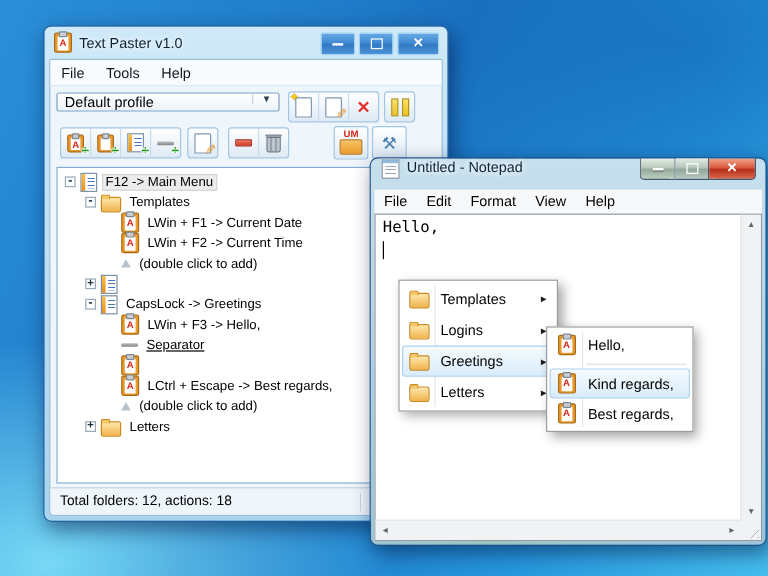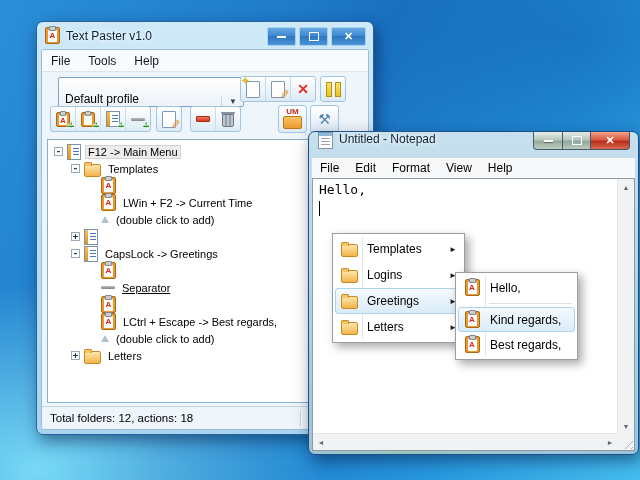--- a/index.html
+++ b/index.html
@@ -23,23 +23,23 @@
   .tp-cap.close{width:33px;}
   .glyph-min{width:9px;height:2px;background:#fff;}
   .glyph-max{width:8px;height:7px;border:1.5px solid #fff;}
   .glyph-x{font-size:11px;font-weight:bold;line-height:1;}
   .tp-body{position:absolute;left:4px;right:4px;top:27px;bottom:4px;background:#eef5fb;
     border-radius:2px 2px 4px 4px;overflow:hidden;border:1px solid #9dbcd6;}
   .menubar{position:absolute;left:0;right:0;top:0;height:21px;background:#f8fbfe;
     border-bottom:1px solid #d9e6f1;display:flex;align-items:center;}
   .menubar span{padding:3px 9px;font-size:12px;color:#101820;}
   
-  .profile-select{position:absolute;left:16px;top:27px;width:186px;height:30px;
+  .profile-select{position:absolute;left:5px;top:27px;width:186px;height:16px;
     background:linear-gradient(#ffffff,#edf3f9);border:1px solid #7fa3c6;border-radius:2px;
-    display:flex;align-items:flex-end;font-size:12px;padding:0 6px;box-sizing:border-box;}
+    display:flex;align-items:flex-start;font-size:12px;padding:0 6px;box-sizing:border-box;}
   .dd-arrow{margin-left:auto;font-size:8px;color:#32404e;border-left:1px solid #c2d4e4;padding-left:7px;}
   .tgroup{position:absolute;display:flex;border:1px solid #a3c6e3;border-radius:3px;
     background:linear-gradient(#ffffff,#ddeaf5);}
   .tbtn{width:24px;height:24px;display:flex;align-items:center;justify-content:center;position:relative;}
   .tbtn+.tbtn{border-left:1px solid #c9dcec;}
   #tp-g1{left:198px;top:26px;} #tp-pause{left:278px;top:26px;}
   #tp-g2{left:8px;top:56px;} #tp-g3{left:114px;top:56px;} #tp-g4{left:148px;top:56px;}
   #tp-g5{left:236px;top:55px;} #tp-g6{left:268px;top:55px;}
   #tp-g5 .tbtn,#tp-g6 .tbtn{width:27px;height:26px;}
   
@@ -253,20 +253,21 @@
           <div class="trow" style="padding-left: 23px;">
             <span class="exp">-</span>
             <span class="ico folder t-ico"></span>
             <span class="lbl">Templates</span>
           </div>
           <div class="trow" style="padding-left: 40px;">
             <span class="exp-spacer"></span>
             <span class="ico clip t-ico">
               <b class="ca">A</b>
             </span>
+            <span class="lbl">LWin + F1 -&gt; Current Date</span>
           </div>
           <div class="trow" style="padding-left: 40px;">
             <span class="exp-spacer"></span>
             <span class="ico clip t-ico">
               <b class="ca">A</b>
             </span>
             <span class="lbl">LWin + F2 -&gt; Current Time</span>
           </div>
           <div class="trow" style="padding-left: 40px;">
             <span class="exp-spacer"></span>
@@ -280,20 +281,21 @@
           <div class="trow" style="padding-left: 23px;">
             <span class="exp">-</span>
             <span class="ico menui t-ico"></span>
             <span class="lbl">CapsLock -&gt; Greetings</span>
           </div>
           <div class="trow" style="padding-left: 40px;">
             <span class="exp-spacer"></span>
             <span class="ico clip t-ico">
               <b class="ca">A</b>
             </span>
+            <span class="lbl">LWin + F3 -&gt; Hello,</span>
           </div>
           <div class="trow" style="padding-left: 40px; text-decoration: underline;">
             <span class="exp-spacer"></span>
             <span class="ico sepico t-ico"></span>
             <span class="lbl">Separator</span>
           </div>
           <div class="trow" style="padding-left: 40px;">
             <span class="exp-spacer"></span>
             <span class="ico clip t-ico">
               <b class="ca">A</b>

